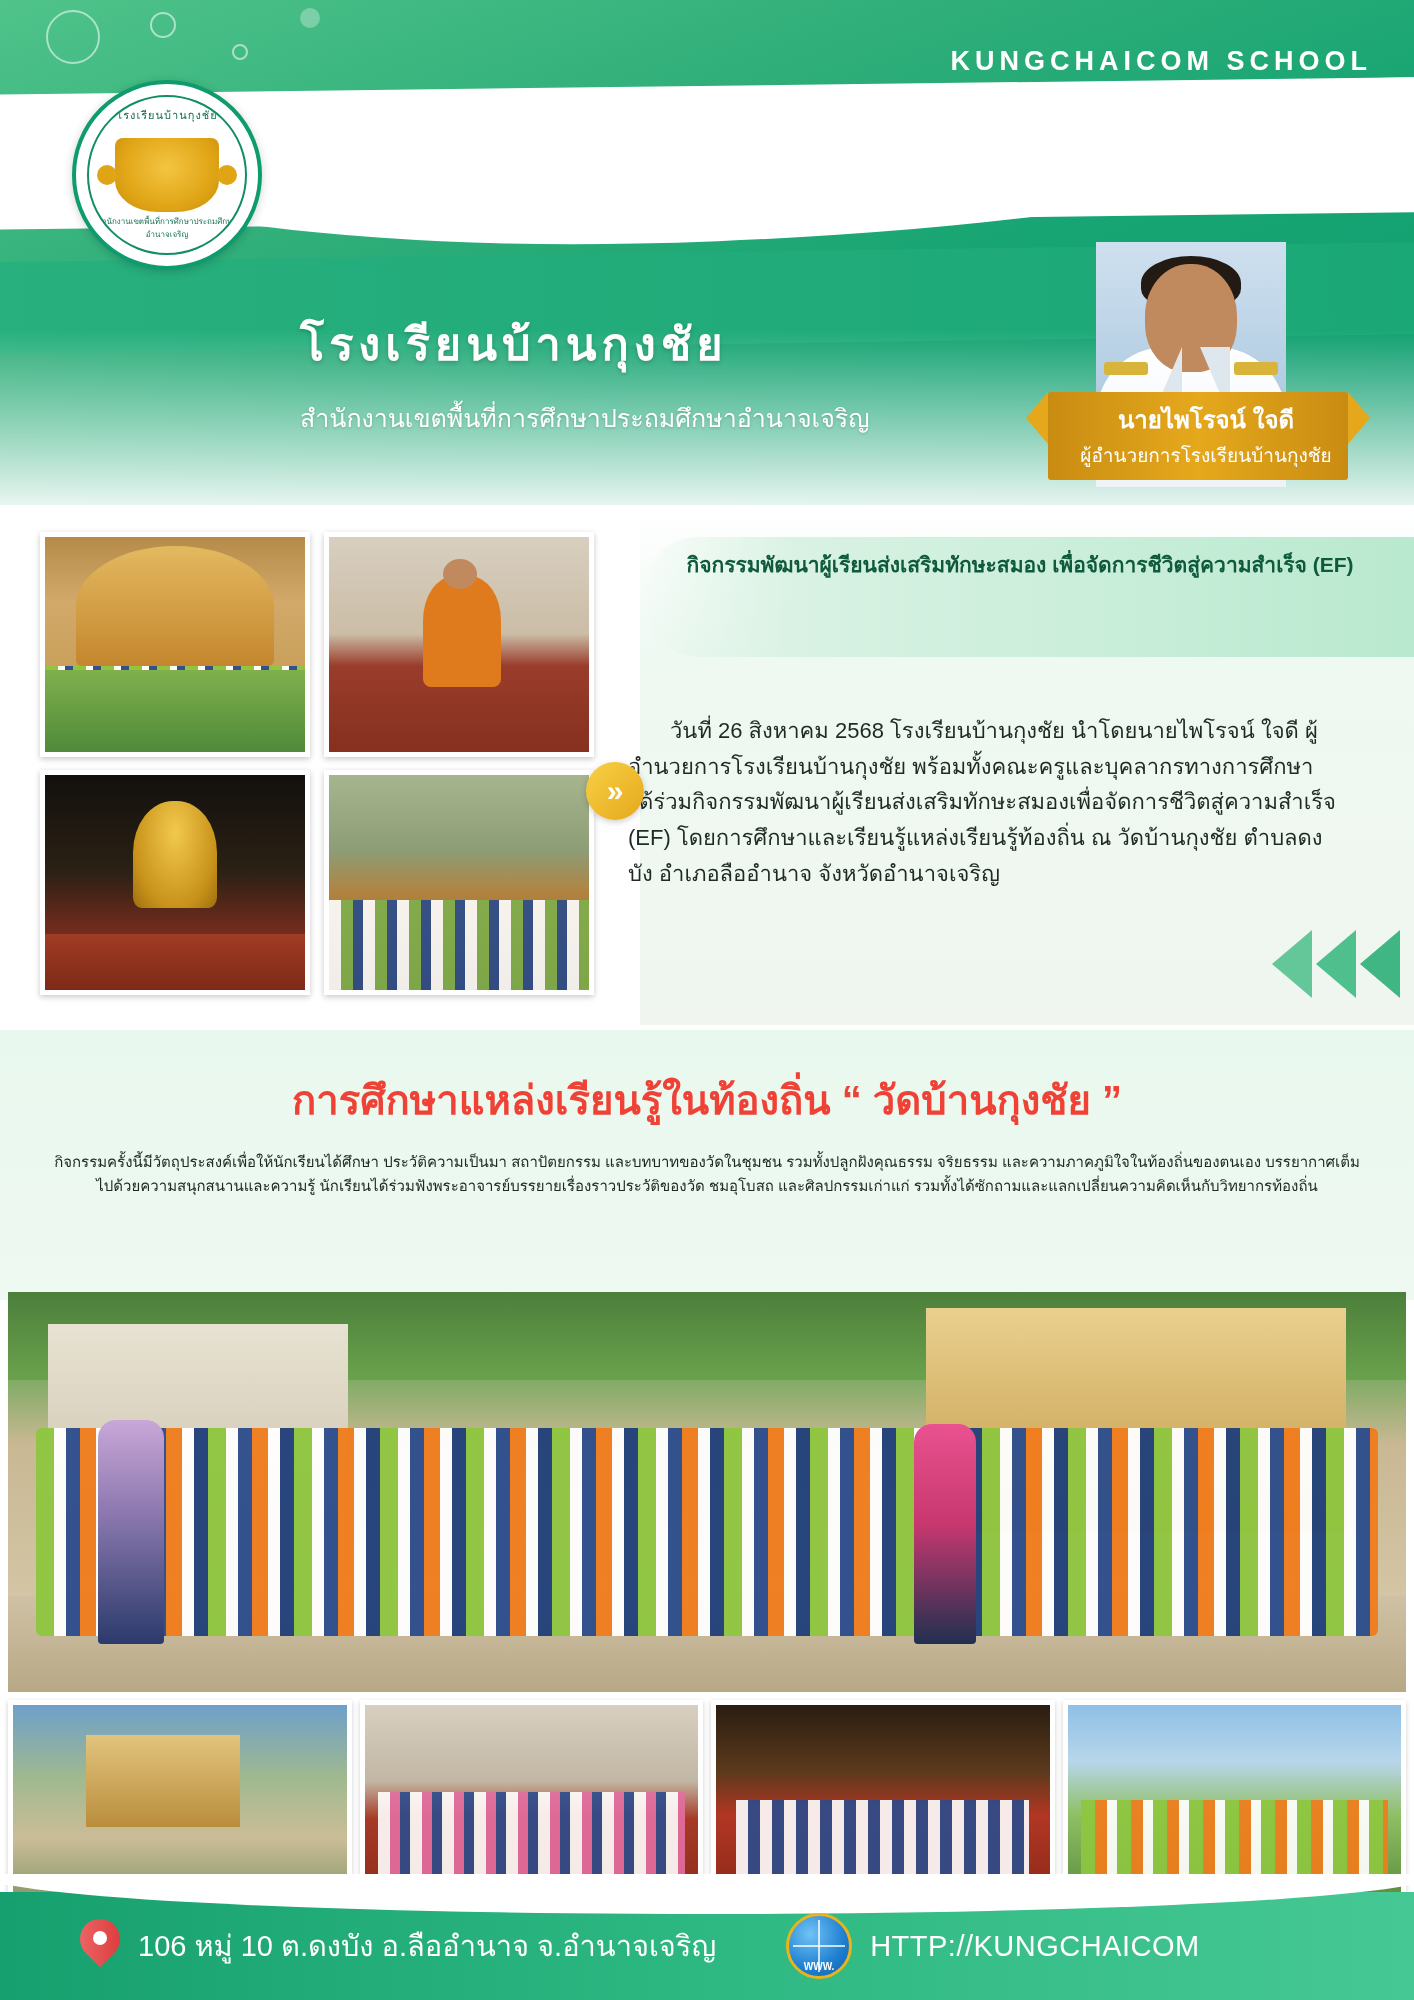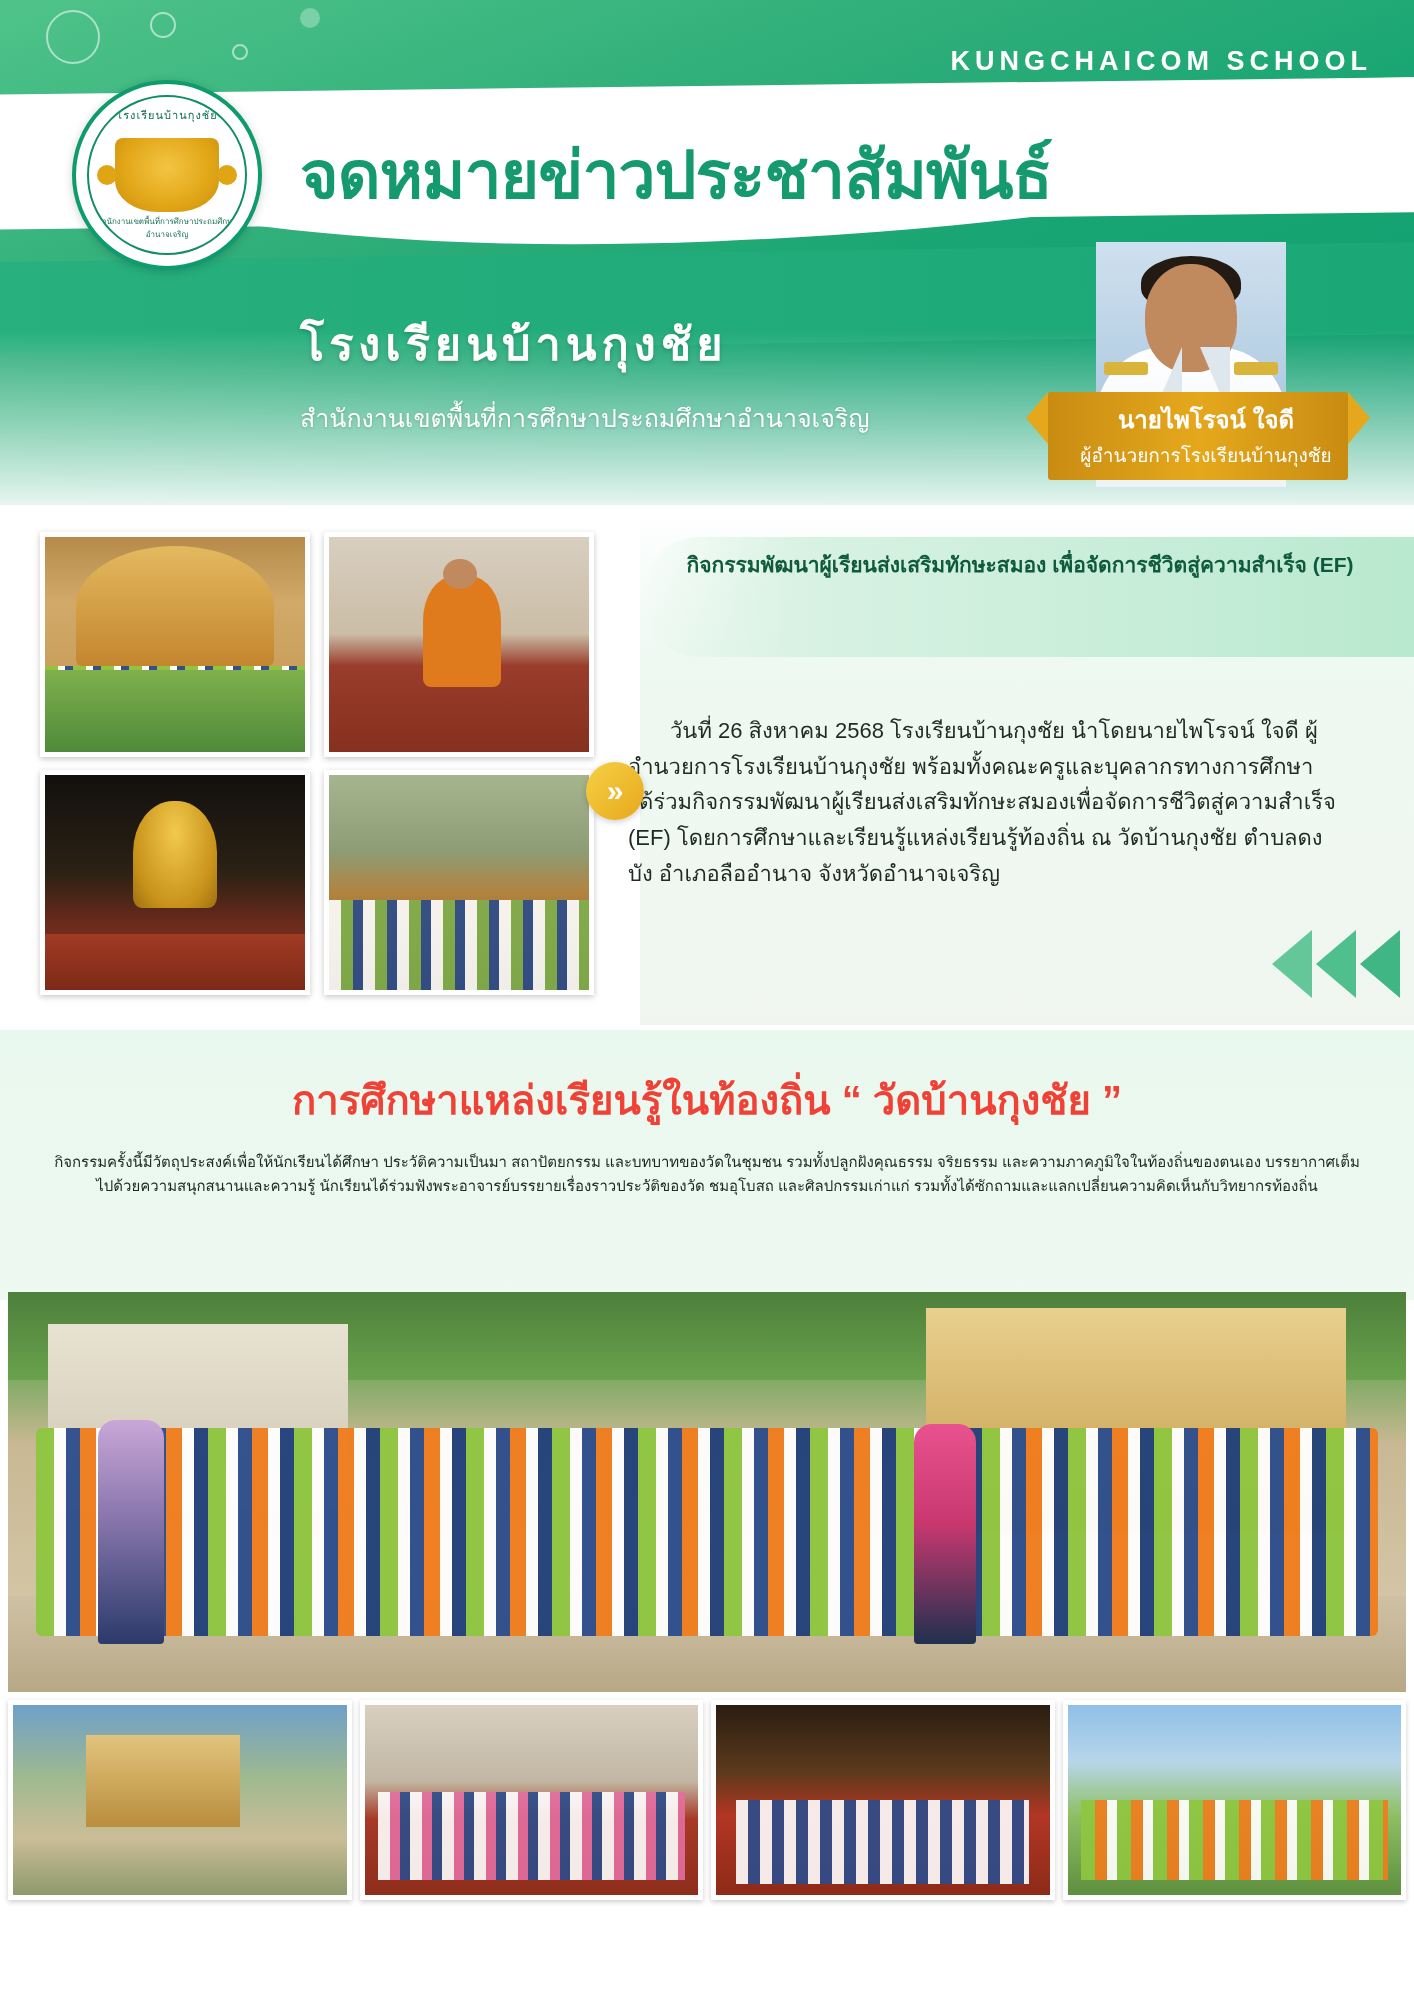--- a/index.html
+++ b/index.html
@@ -585,21 +585,20 @@
     <div class="logo-wrap">
       <div class="logo-inner">
         <div class="logo-top-text">โรงเรียนบ้านกุงชัย</div>
         <div class="logo-emblem"></div>
         <span class="logo-dot left"></span>
         <span class="logo-dot right"></span>
         <div class="logo-bottom-text">สำนักงานเขตพื้นที่การศึกษาประถมศึกษาอำนาจเจริญ</div>
       </div>
     </div>
 
-    <div class="title-main">จดหมายข่าวประชาสัมพันธ์</div>
     <div class="title-school">โรงเรียนบ้านกุงชัย</div>
     <div class="title-sub">สำนักงานเขตพื้นที่การศึกษาประถมศึกษาอำนาจเจริญ</div>
 
     <div class="director-photo">
       <div class="dp-body"></div>
       <div class="dp-hair"></div>
       <div class="dp-head"></div>
       <span class="dp-collar-l"></span>
       <span class="dp-collar-r"></span>
       <span class="dp-epaulet l"></span>
@@ -660,14 +659,26 @@
     <div class="bp-teacher-r"></div>
   </div>
 
   <div class="thumbs">
     <div class="thumb tm1"></div>
     <div class="thumb tm2"></div>
     <div class="thumb tm3"></div>
     <div class="thumb tm4"></div>
   </div>
 
+  <div class="footer">
+    <div class="foot-wave"></div>
+    <div class="pin-icon">
+      <span class="pb"></span>
+      <span class="pc"></span>
+    </div>
+    <div class="foot-addr">106 หมู่ 10 ต.ดงบัง อ.ลืออำนาจ จ.อำนาจเจริญ</div>
+    <div class="globe-icon">
+      <div class="globe-label">WWW.</div>
+    </div>
+    <div class="foot-url">HTTP://KUNGCHAICOM</div>
+  </div>
 
 </div>
 
 </body></html>

